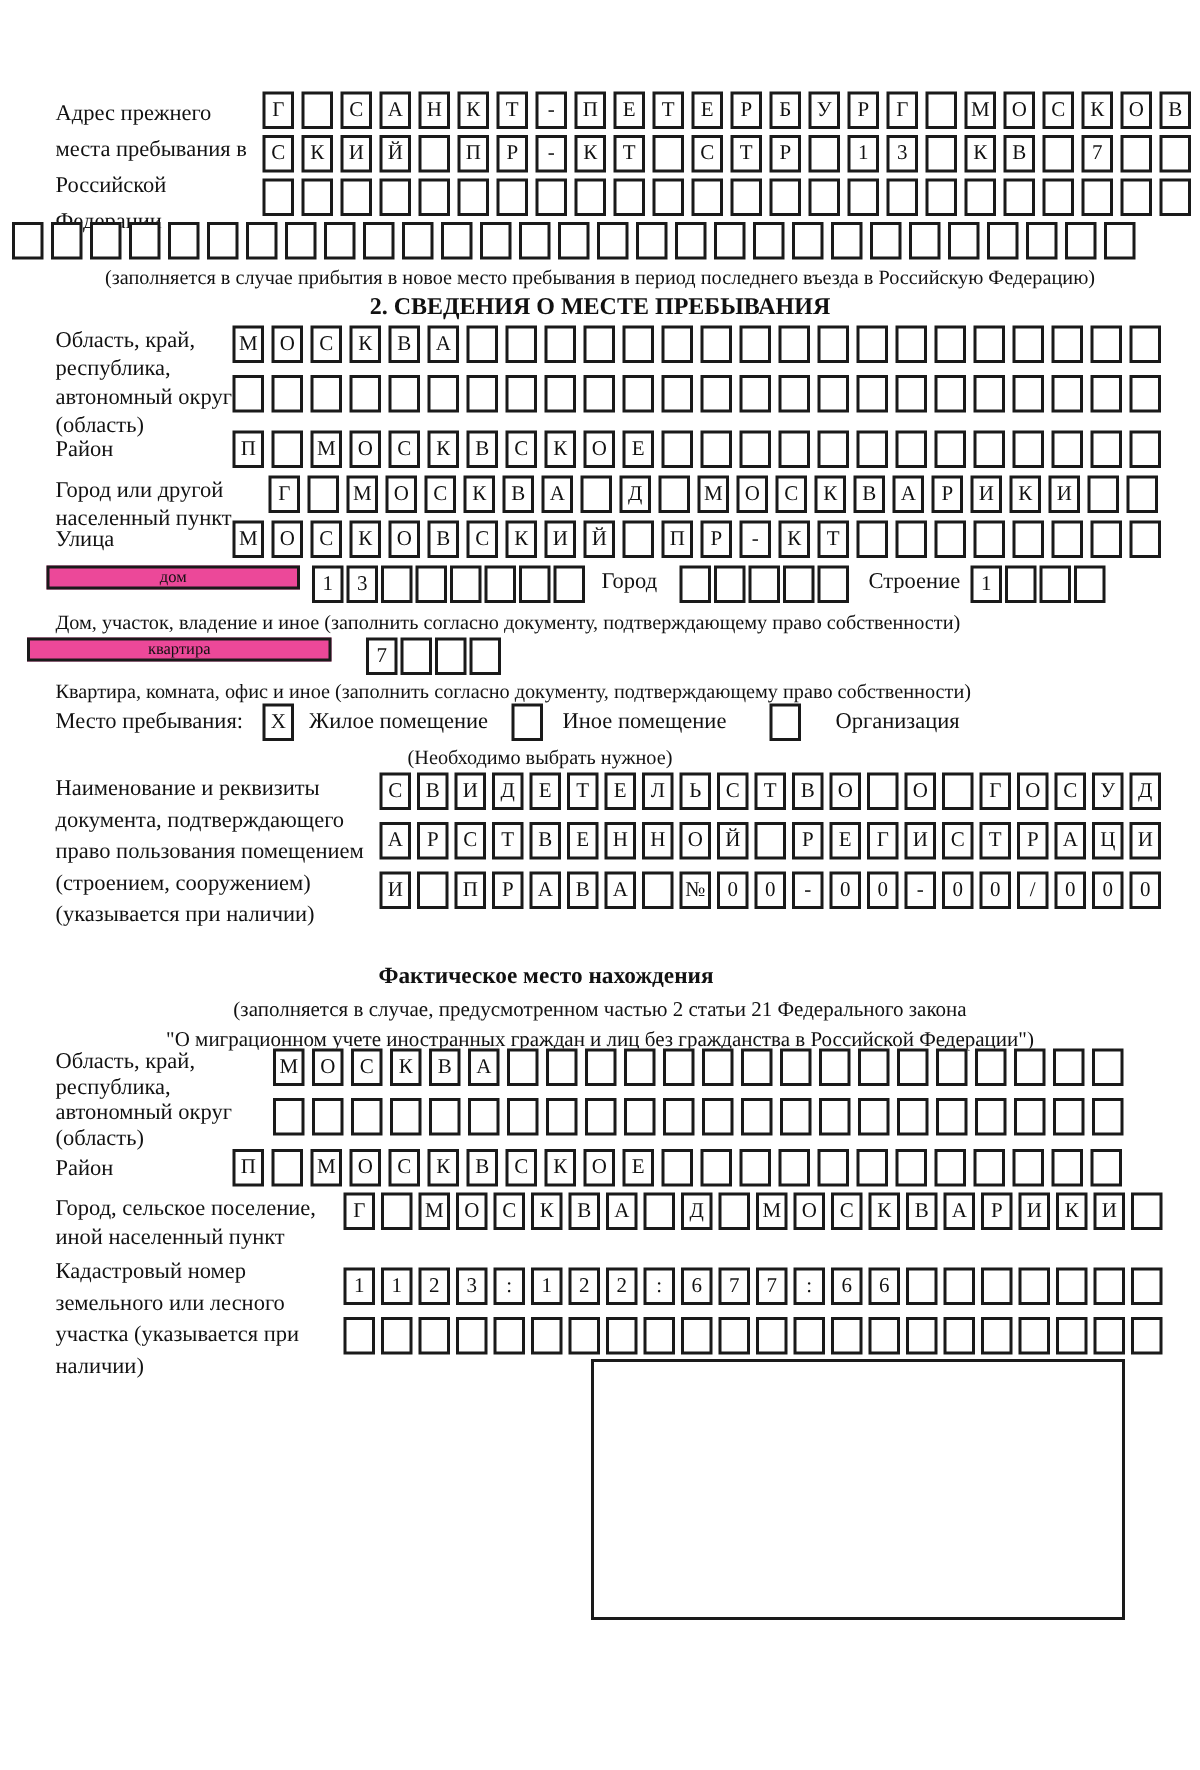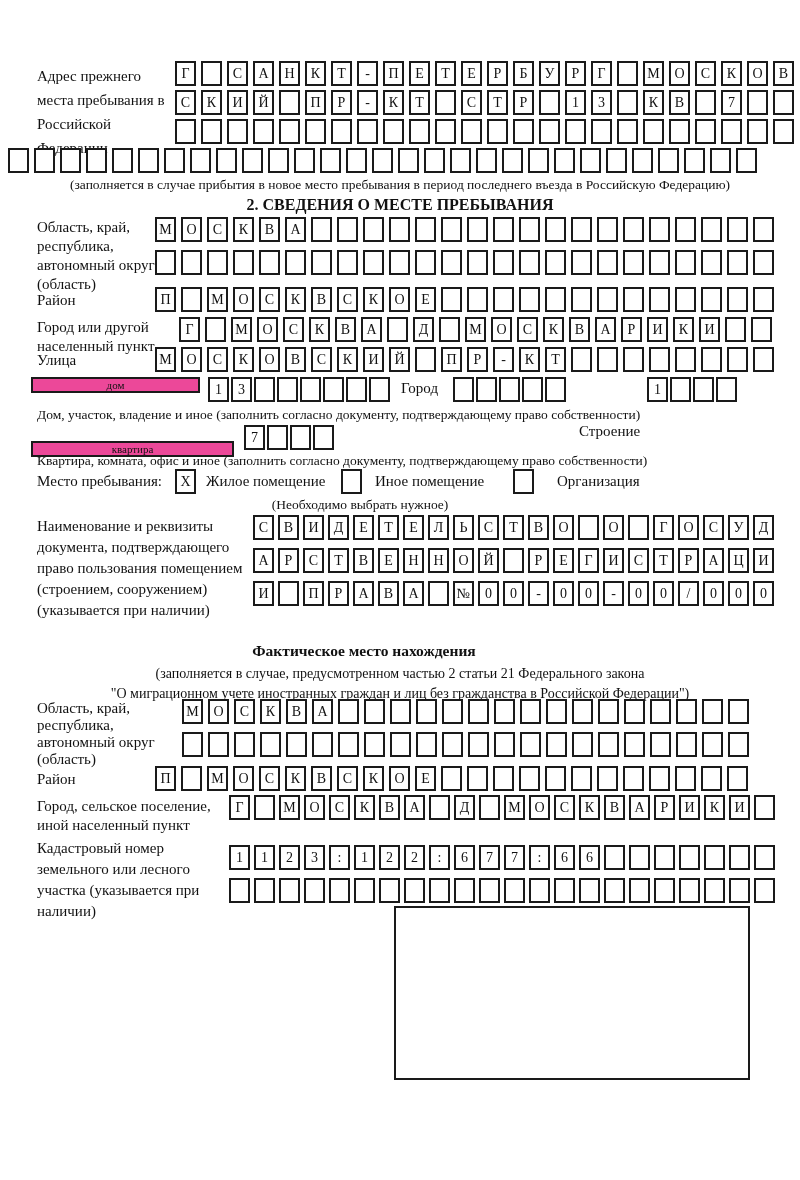--- a/index.html
+++ b/index.html
@@ -293,30 +293,30 @@
       <span class="cb"></span>
     </div>
   <div class="abs inline-lab" style="left:401px;top:377px;">Город</div>
   <div class="abs boxes p23" style="left:453px;top:377px;">
       <span class="cb"></span>
       <span class="cb"></span>
       <span class="cb"></span>
       <span class="cb"></span>
       <span class="cb"></span>
     </div>
-  <div class="abs inline-lab" style="left:579px;top:377px;margin-top:43px;">Строение</div>
+  <div class="abs inline-lab" style="left:579px;top:377px;">Строение</div>
   <div class="abs boxes p23" style="left:647px;top:377px;">
       <span class="cb">1</span>
       <span class="cb"></span>
       <span class="cb"></span>
       <span class="cb"></span>
     </div>
   <div class="abs cap" style="left:37px;top:407px;">Дом, участок, владение и иное (заполнить согласно документу, подтверждающему право собственности)</div>
 
-  <div class="abs wrect" style="left:31px;top:425px;width:203px;margin-top:16px;">квартира</div>
+  <div class="abs wrect" style="left:18px;top:425px;width:203px;">квартира</div>
   <div class="abs boxes p23" style="left:244px;top:425px;">
       <span class="cb">7</span>
       <span class="cb"></span>
       <span class="cb"></span>
       <span class="cb"></span>
     </div>
   <div class="abs cap" style="left:37px;top:453px;">Квартира, комната, офис и иное (заполнить согласно документу, подтверждающему право собственности)</div>
 
   <div class="abs lbl" style="left:37px;top:472px;">Место пребывания:</div>
   <div class="abs cb" style="left:175px;top:469px;">X</div>

